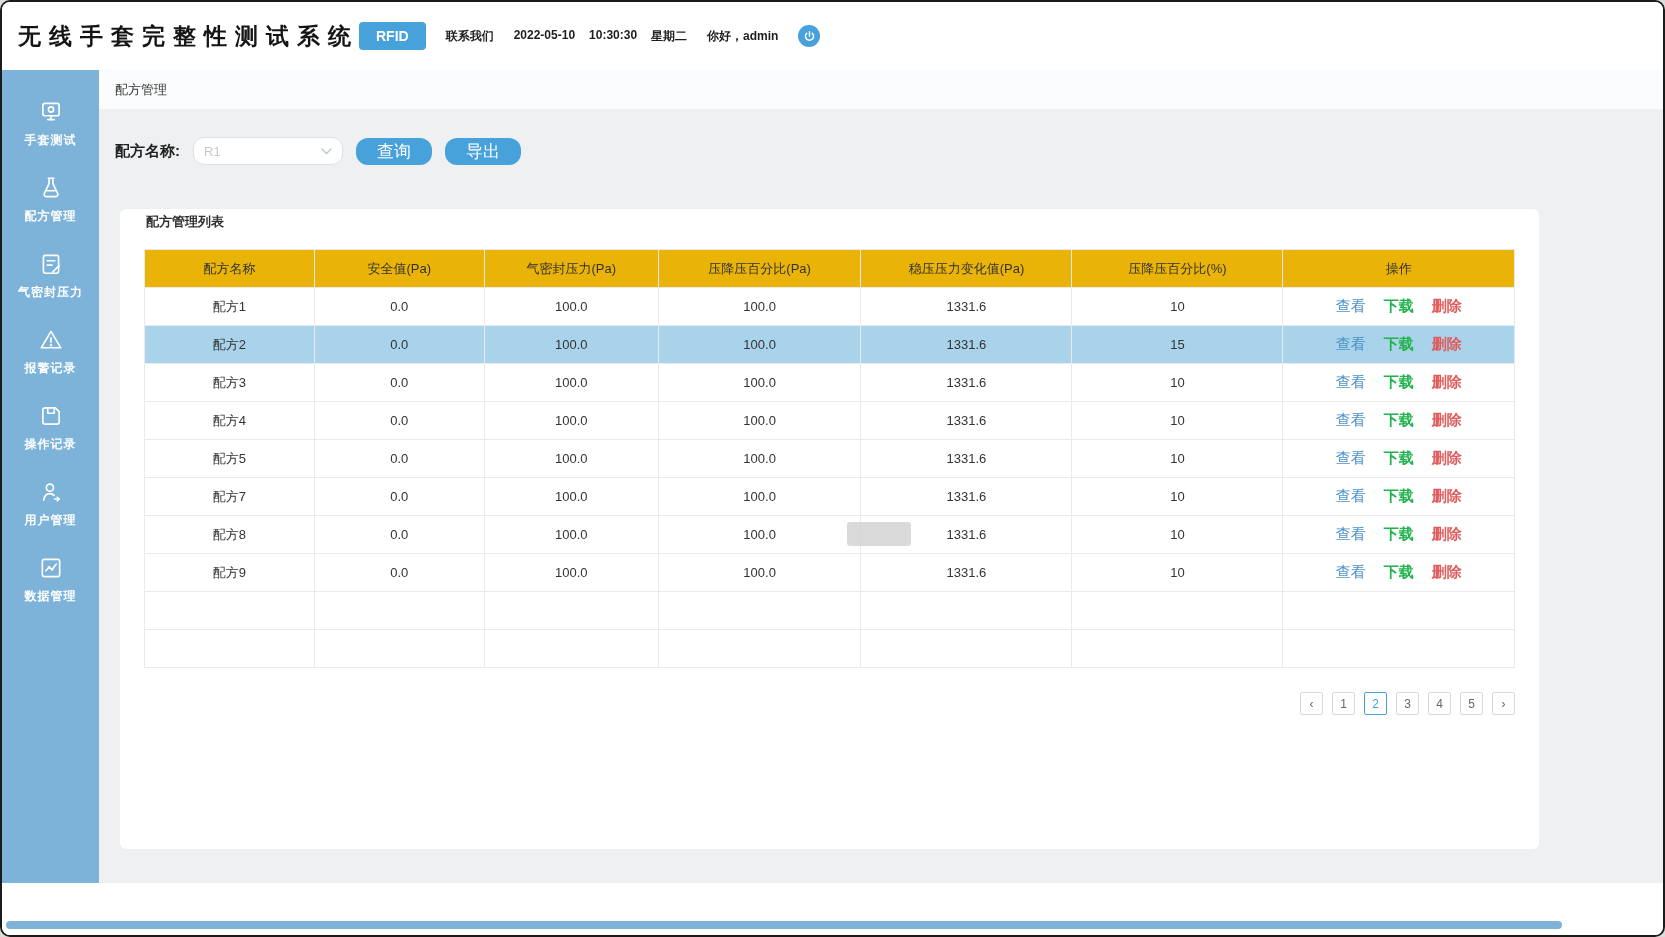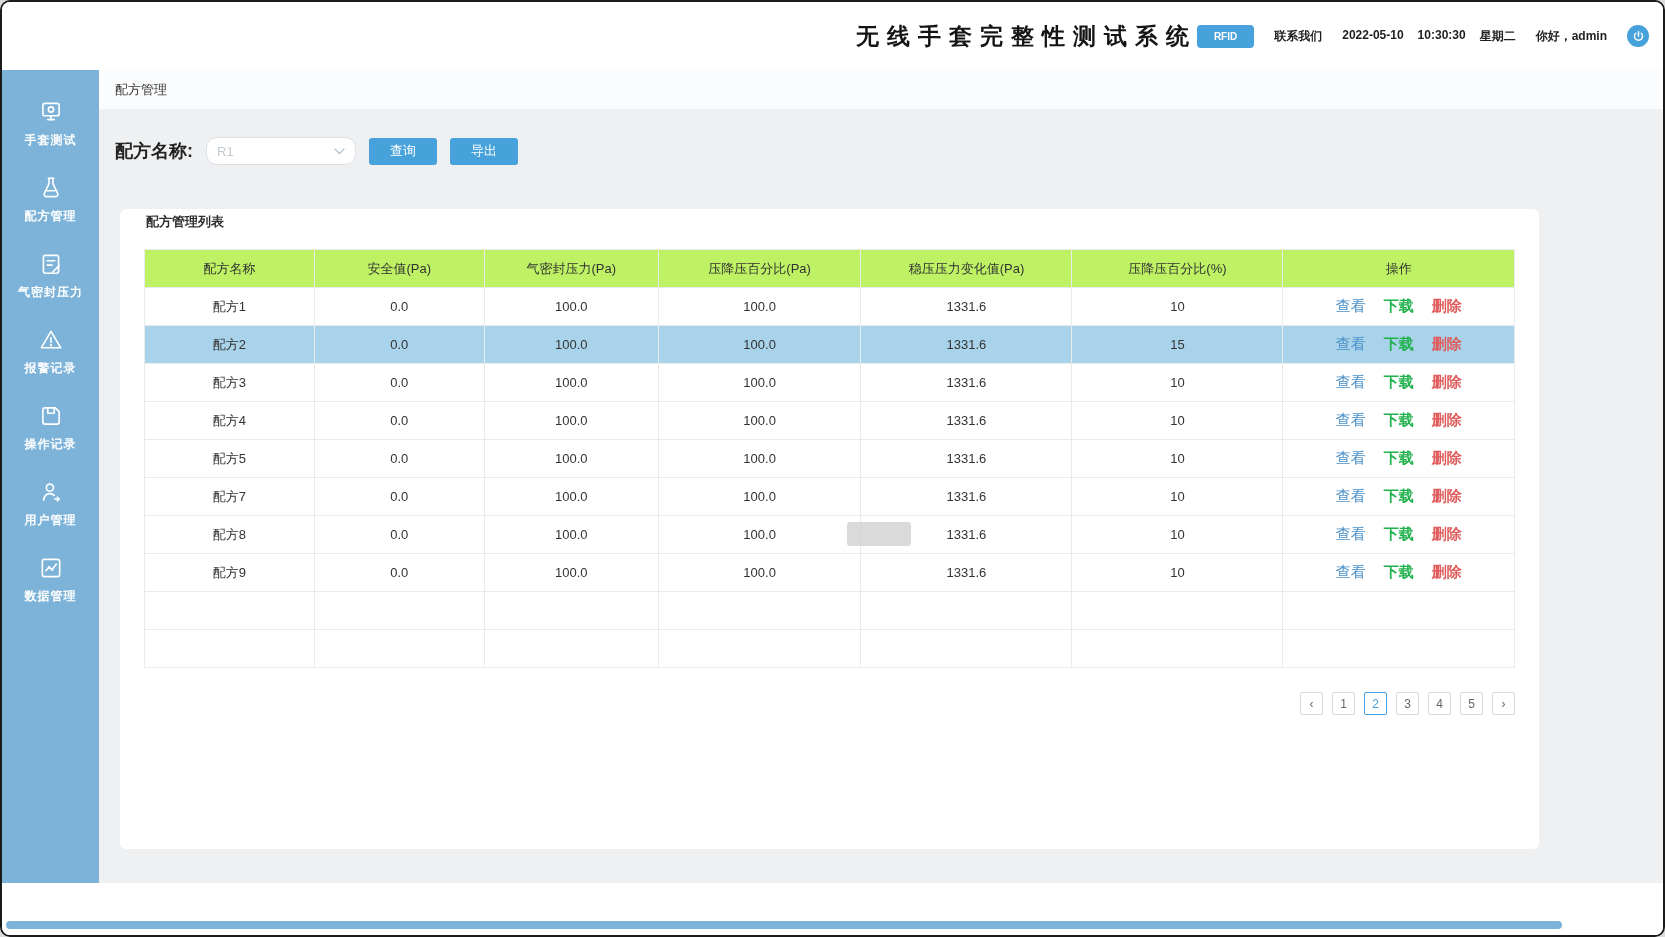--- a/index.html
+++ b/index.html
@@ -8,49 +8,49 @@
     --highlight:#a9d3ea;
     --view:#4a90c9;
     --download:#21b24e;
     --delete:#e05c5c;
   }
   *{box-sizing:border-box;}
   html,body{margin:0;padding:0;background:#dcdcdc;font-family:"Liberation Sans","DejaVu Sans",sans-serif;}
   .window{position:relative;width:1665px;height:937px;background:#fff;border:2px solid #1b1b1b;border-radius:10px;overflow:hidden;}
 
   
-  .app-header{height:68px;display:flex;align-items:center;justify-content:flex-end;background:#fff;padding:0 14px 0 16px;}
+  .app-header{height:68px;display:flex;align-items:center;justify-content:flex-start;background:#fff;padding:0 14px 0 16px;}
   .app-title{margin:0;font-size:23px;font-weight:bold;color:#141414;letter-spacing:8px;white-space:nowrap;}
   .header-right{display:flex;align-items:center;gap:20px;font-size:12px;font-weight:bold;color:#1e1e1e;}
-  .rfid-btn{background:var(--primary);color:#fff;border:none;border-radius:4px;font-size:10px;font-weight:bold;padding:6px 17px;cursor:pointer;}
+  .rfid-btn{background:var(--primary);color:#fff;border:none;border-radius:4px;font-size:14px;font-weight:bold;padding:6px 17px;cursor:pointer;}
   .datetime{display:flex;gap:14px;}
   .power-btn{width:22px;height:22px;border-radius:50%;background:var(--primary);border:none;display:flex;align-items:center;justify-content:center;padding:0;cursor:pointer;}
 
   
   .app-body{display:flex;height:813px;background:#eef0f2;}
   .sidebar{width:97px;flex-shrink:0;background:var(--sidebar);display:flex;flex-direction:column;align-items:center;padding-top:16px;}
   .side-item{width:100%;display:flex;flex-direction:column;align-items:center;gap:7px;padding:13px 0;color:#fff;cursor:pointer;}
   .side-item .lbl{font-size:12px;font-weight:bold;letter-spacing:1px;font-family:Liberation Serif, serif;}
   .side-item svg{display:block;}
 
   .main{flex:1;position:relative;overflow:hidden;}
   .breadcrumb-bar{height:40px;background:#fbfcfd;border-bottom:1px solid #f0f1f3;display:flex;align-items:center;padding:0 16px;font-size:13px;color:#3a3a3a;}
 
   .filter-row{display:flex;align-items:center;gap:13px;margin:27px 0 0 16px;}
-  .filter-label{font-size:18px;font-weight:bold;color:#222;}
+  .filter-label{font-size:15px;font-weight:bold;color:#222;}
   .select{width:150px;height:28px;background:#fff;border:1px solid #dde1e5;border-radius:11px;display:flex;align-items:center;justify-content:space-between;padding:0 10px;cursor:pointer;}
   .select-value{font-size:13px;color:#c2c9cf;}
-  .btn{height:27px;padding:0 21px;background:var(--primary);color:#fff;border:none;border-radius:3px;font-size:13px;cursor:pointer;}
+  .btn{height:27px;padding:0 21px;background:var(--primary);color:#fff;border:none;border-radius:12px;font-size:17px;cursor:pointer;}
 
   .card{margin:44px 124px 0 21px;background:#fff;border-radius:6px;padding:4px 24px 16px;height:640px;position:relative;}
   .card-title{margin:0 0 18px 2px;font-size:13px;font-weight:bold;color:#2f2f2f;}
 
   table{width:100%;border-collapse:collapse;table-layout:fixed;}
   th,td{border:1px solid #e9eaec;height:38px;text-align:center;font-size:13px;color:#333;padding:0 4px;overflow:hidden;white-space:nowrap;}
-  th{font-weight:normal;background:#bef264;}
+  th{font-weight:normal;background:#eab308;}
   tr.highlighted td{background:var(--highlight);}
   .action{margin:0 9px;cursor:pointer;text-decoration:none;font-size:15px;}
   .action.view{color:var(--view);}
   .action.download{color:var(--download);font-weight:bold;}
   .action.delete{color:var(--delete);font-weight:bold;}
 
   .pagination{display:flex;justify-content:flex-end;align-items:center;gap:9px;margin-top:24px;}
   .page-btn{min-width:23px;height:23px;border:1px solid #d9d9d9;background:#fff;border-radius:2px;font-size:12px;color:#666;display:flex;align-items:center;justify-content:center;cursor:pointer;padding:0 4px;}
   .page-btn.active{border-color:var(--primary);color:var(--primary);}
 

